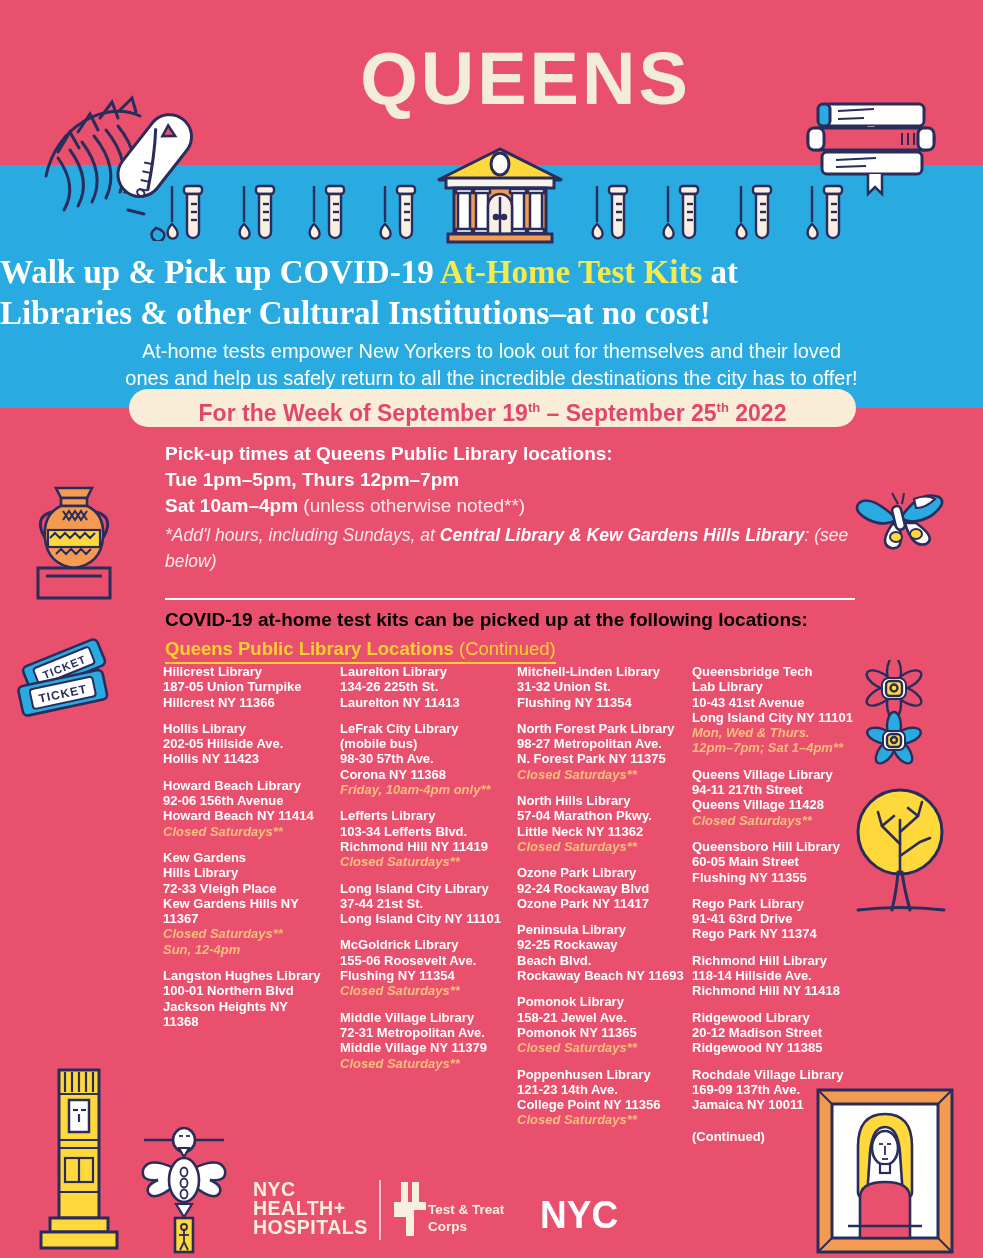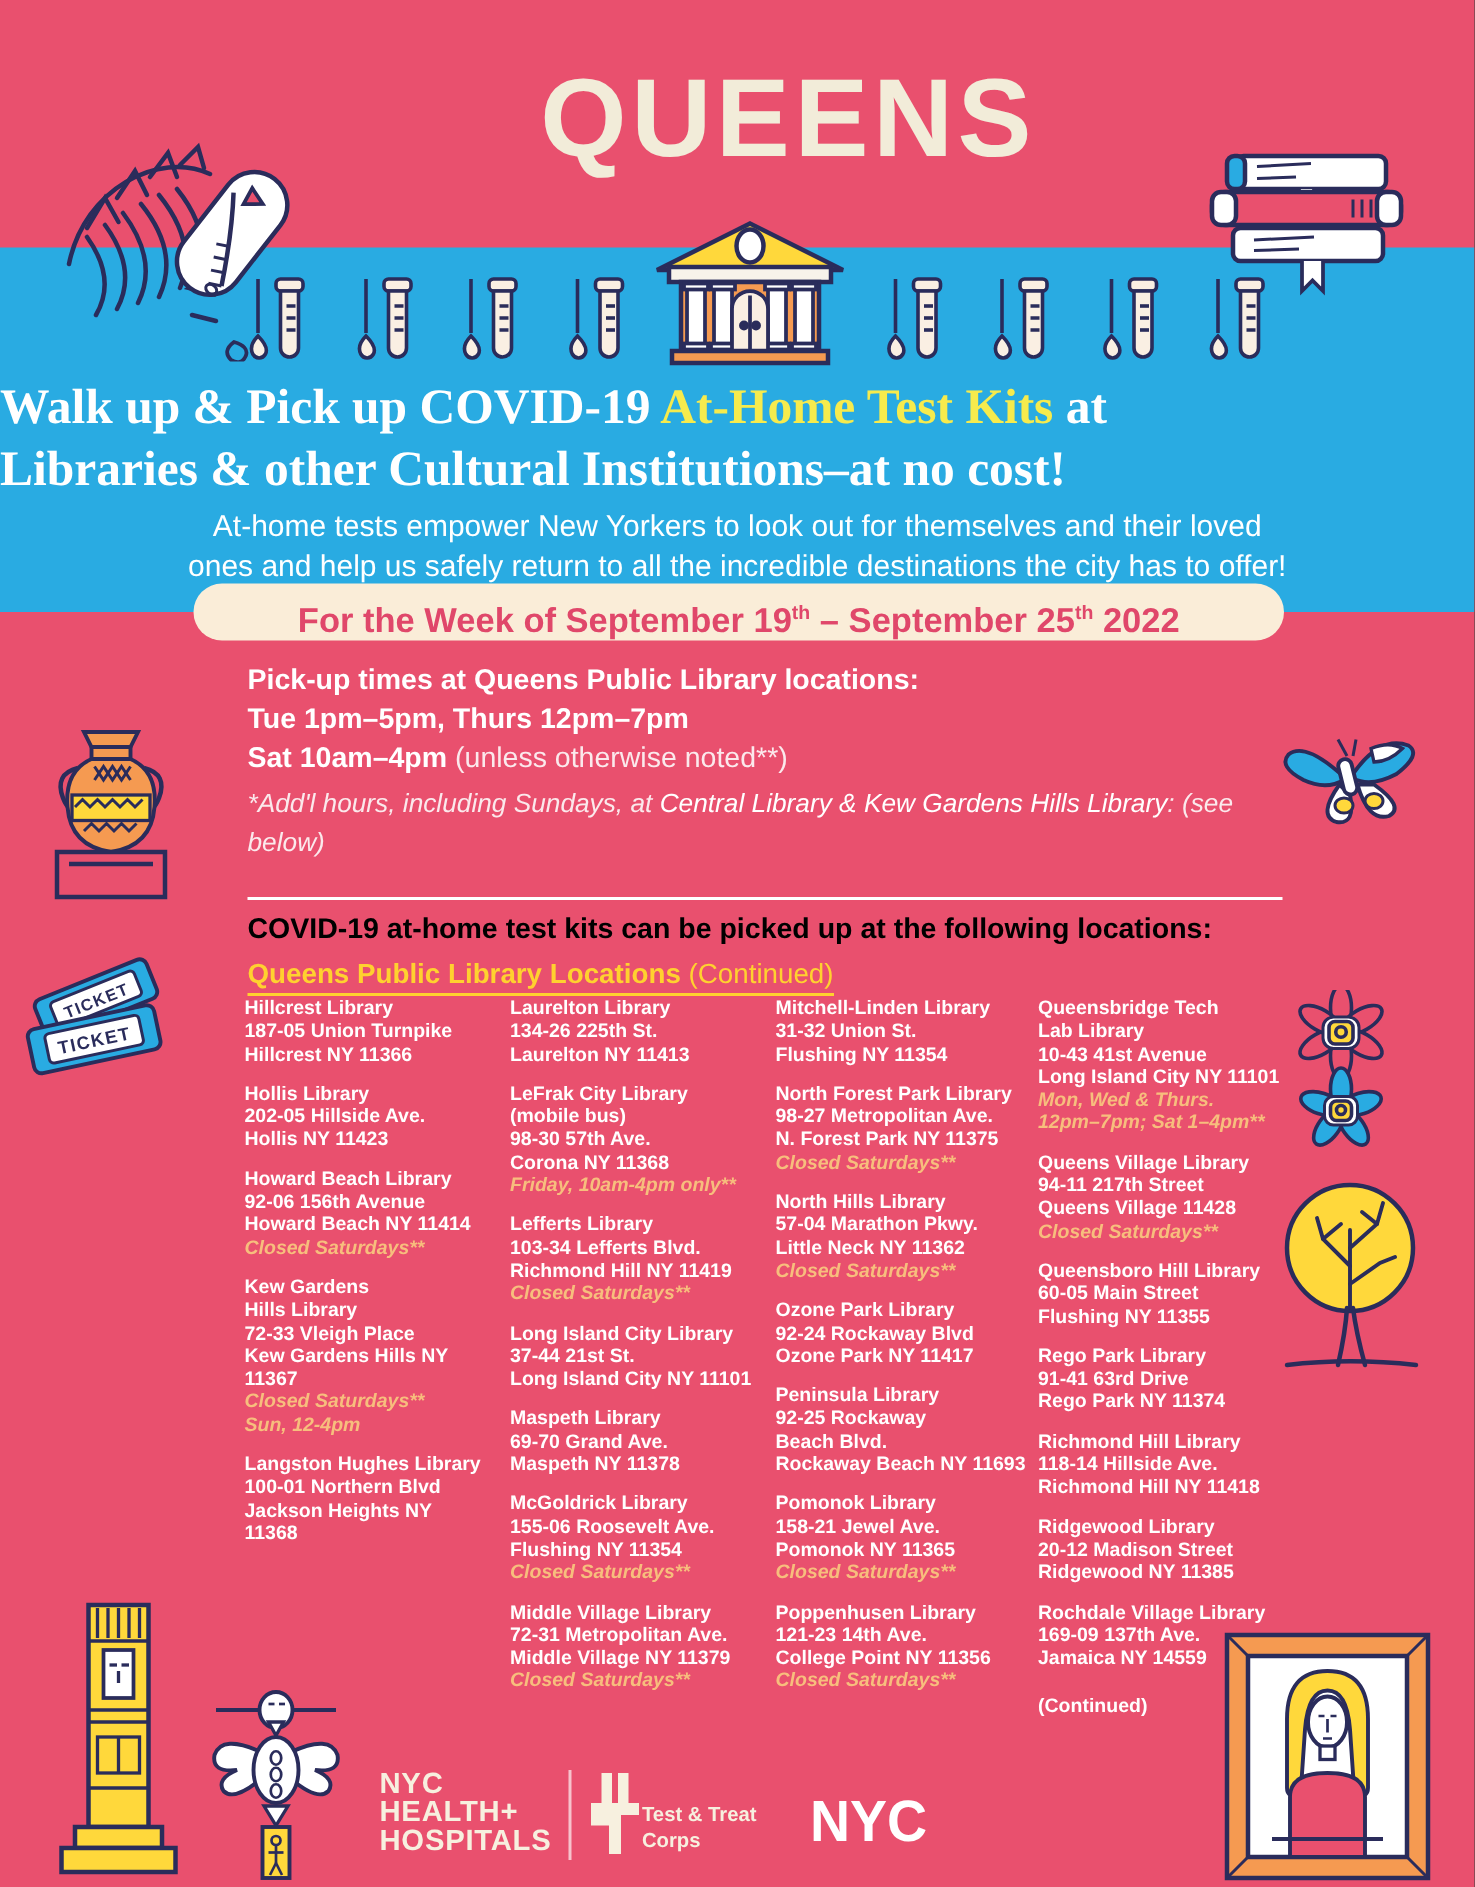--- a/index.html
+++ b/index.html
@@ -18,21 +18,21 @@
            line-height:27px;font-weight:500;}
 
   .week-pill{left:129px;top:389px;width:727px;height:38px;background:#FAEDD8;border-radius:19px;
              display:flex;align-items:flex-end;justify-content:center;color:#E0476A;
              font-size:23px;font-weight:800;}
   .week-pill sup{font-size:13px;vertical-align:super;line-height:0;}
 
   .pickup{left:165px;top:441px;width:700px;color:#fff;font-size:19px;font-weight:800;line-height:26px;}
   .pickup .soft{font-weight:500;color:#FBE9EC;}
   .pickup .addl{font-size:17.5px;font-weight:500;font-style:italic;color:#FBE9EC;margin-top:3px;}
-  .pickup .addl b{font-weight:400;color:#fff;}
+  .pickup .addl b{font-weight:700;color:#fff;}
 
   .divider{left:165px;top:598px;width:690px;height:2px;background:#FFFFFF;}
   .covid-head{left:165px;top:609px;width:760px;color:#000000;font-size:19px;font-weight:800;}
   .sect-head{left:165px;top:638px;color:#FFD12F;font-size:18.5px;
              border-bottom:2.5px solid #FFD12F;padding-bottom:2px;}
   .sect-head .b{font-weight:800;}
   .sect-head .n{font-weight:500;}
 
   .loc-col{top:664px;width:172px;color:#fff;font-size:13px;font-weight:700;line-height:15.3px;position:absolute;}
   .loc-col .entry{margin-bottom:11px;}
@@ -394,25 +394,20 @@
         <div>103-34 Lefferts Blvd.</div>
         <div>Richmond Hill NY 11419</div>
         <div class="note">Closed Saturdays**</div>
       </div>
       <div class="entry">
         <div>Long Island City Library</div>
         <div>37-44 21st St.</div>
         <div>Long Island City NY 11101</div>
       </div>
       <div class="entry">
-        <div>Maspeth Library</div>
-        <div>69-70 Grand Ave.</div>
-        <div>Maspeth NY 11378</div>
-      </div>
-      <div class="entry">
         <div>McGoldrick Library</div>
         <div>155-06 Roosevelt Ave.</div>
         <div>Flushing NY 11354</div>
         <div class="note">Closed Saturdays**</div>
       </div>
       <div class="entry">
         <div>Middle Village Library</div>
         <div>72-31 Metropolitan Ave.</div>
         <div>Middle Village NY 11379</div>
         <div class="note">Closed Saturdays**</div>
@@ -491,21 +486,21 @@
         <div>Richmond Hill NY 11418</div>
       </div>
       <div class="entry">
         <div>Ridgewood Library</div>
         <div>20-12 Madison Street</div>
         <div>Ridgewood NY 11385</div>
       </div>
       <div class="entry">
         <div>Rochdale Village Library</div>
         <div>169-09 137th Ave.</div>
-        <div>Jamaica NY 14559</div>
+        <div>Jamaica NY 10011</div>
       </div>
       <div class="col-tail">(Continued)</div>
   </div>
 
   <svg class="abs" style="left:34px;top:1064px" width="90" height="190" viewBox="0 0 90 190">
     <g stroke="#2A2C5B" stroke-width="3">
       <rect x="25" y="6" width="40" height="148" fill="#FFD83B"></rect>
       <g stroke-width="2.2">
         <line x1="31" y1="8" x2="31" y2="28"></line>
           <line x1="38" y1="8" x2="38" y2="28"></line>

